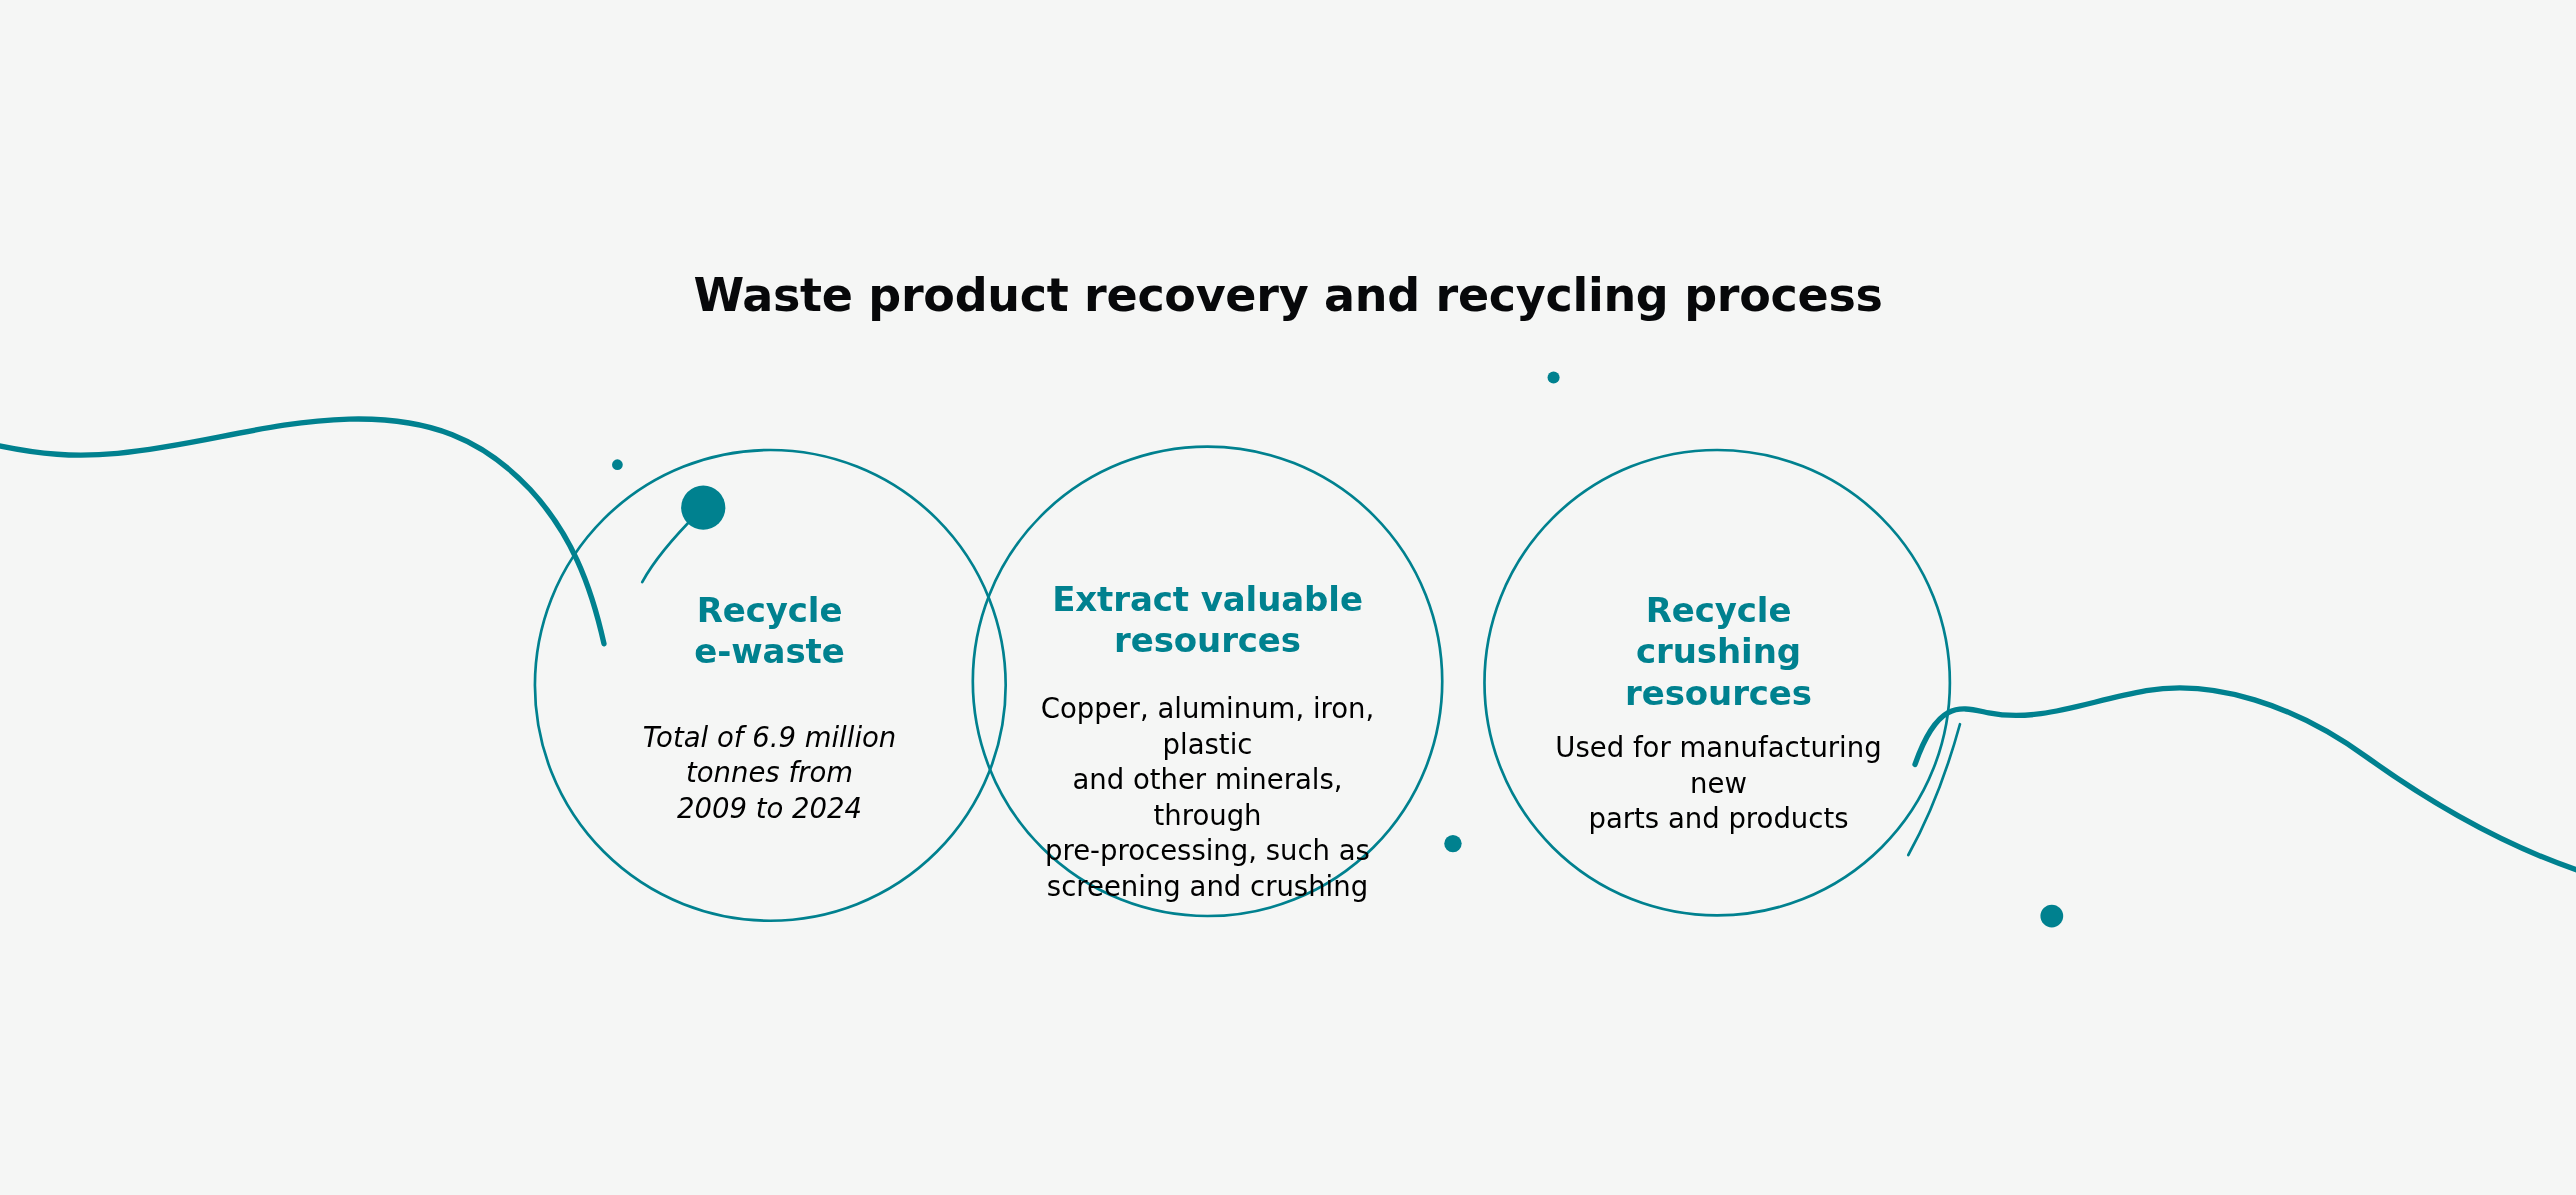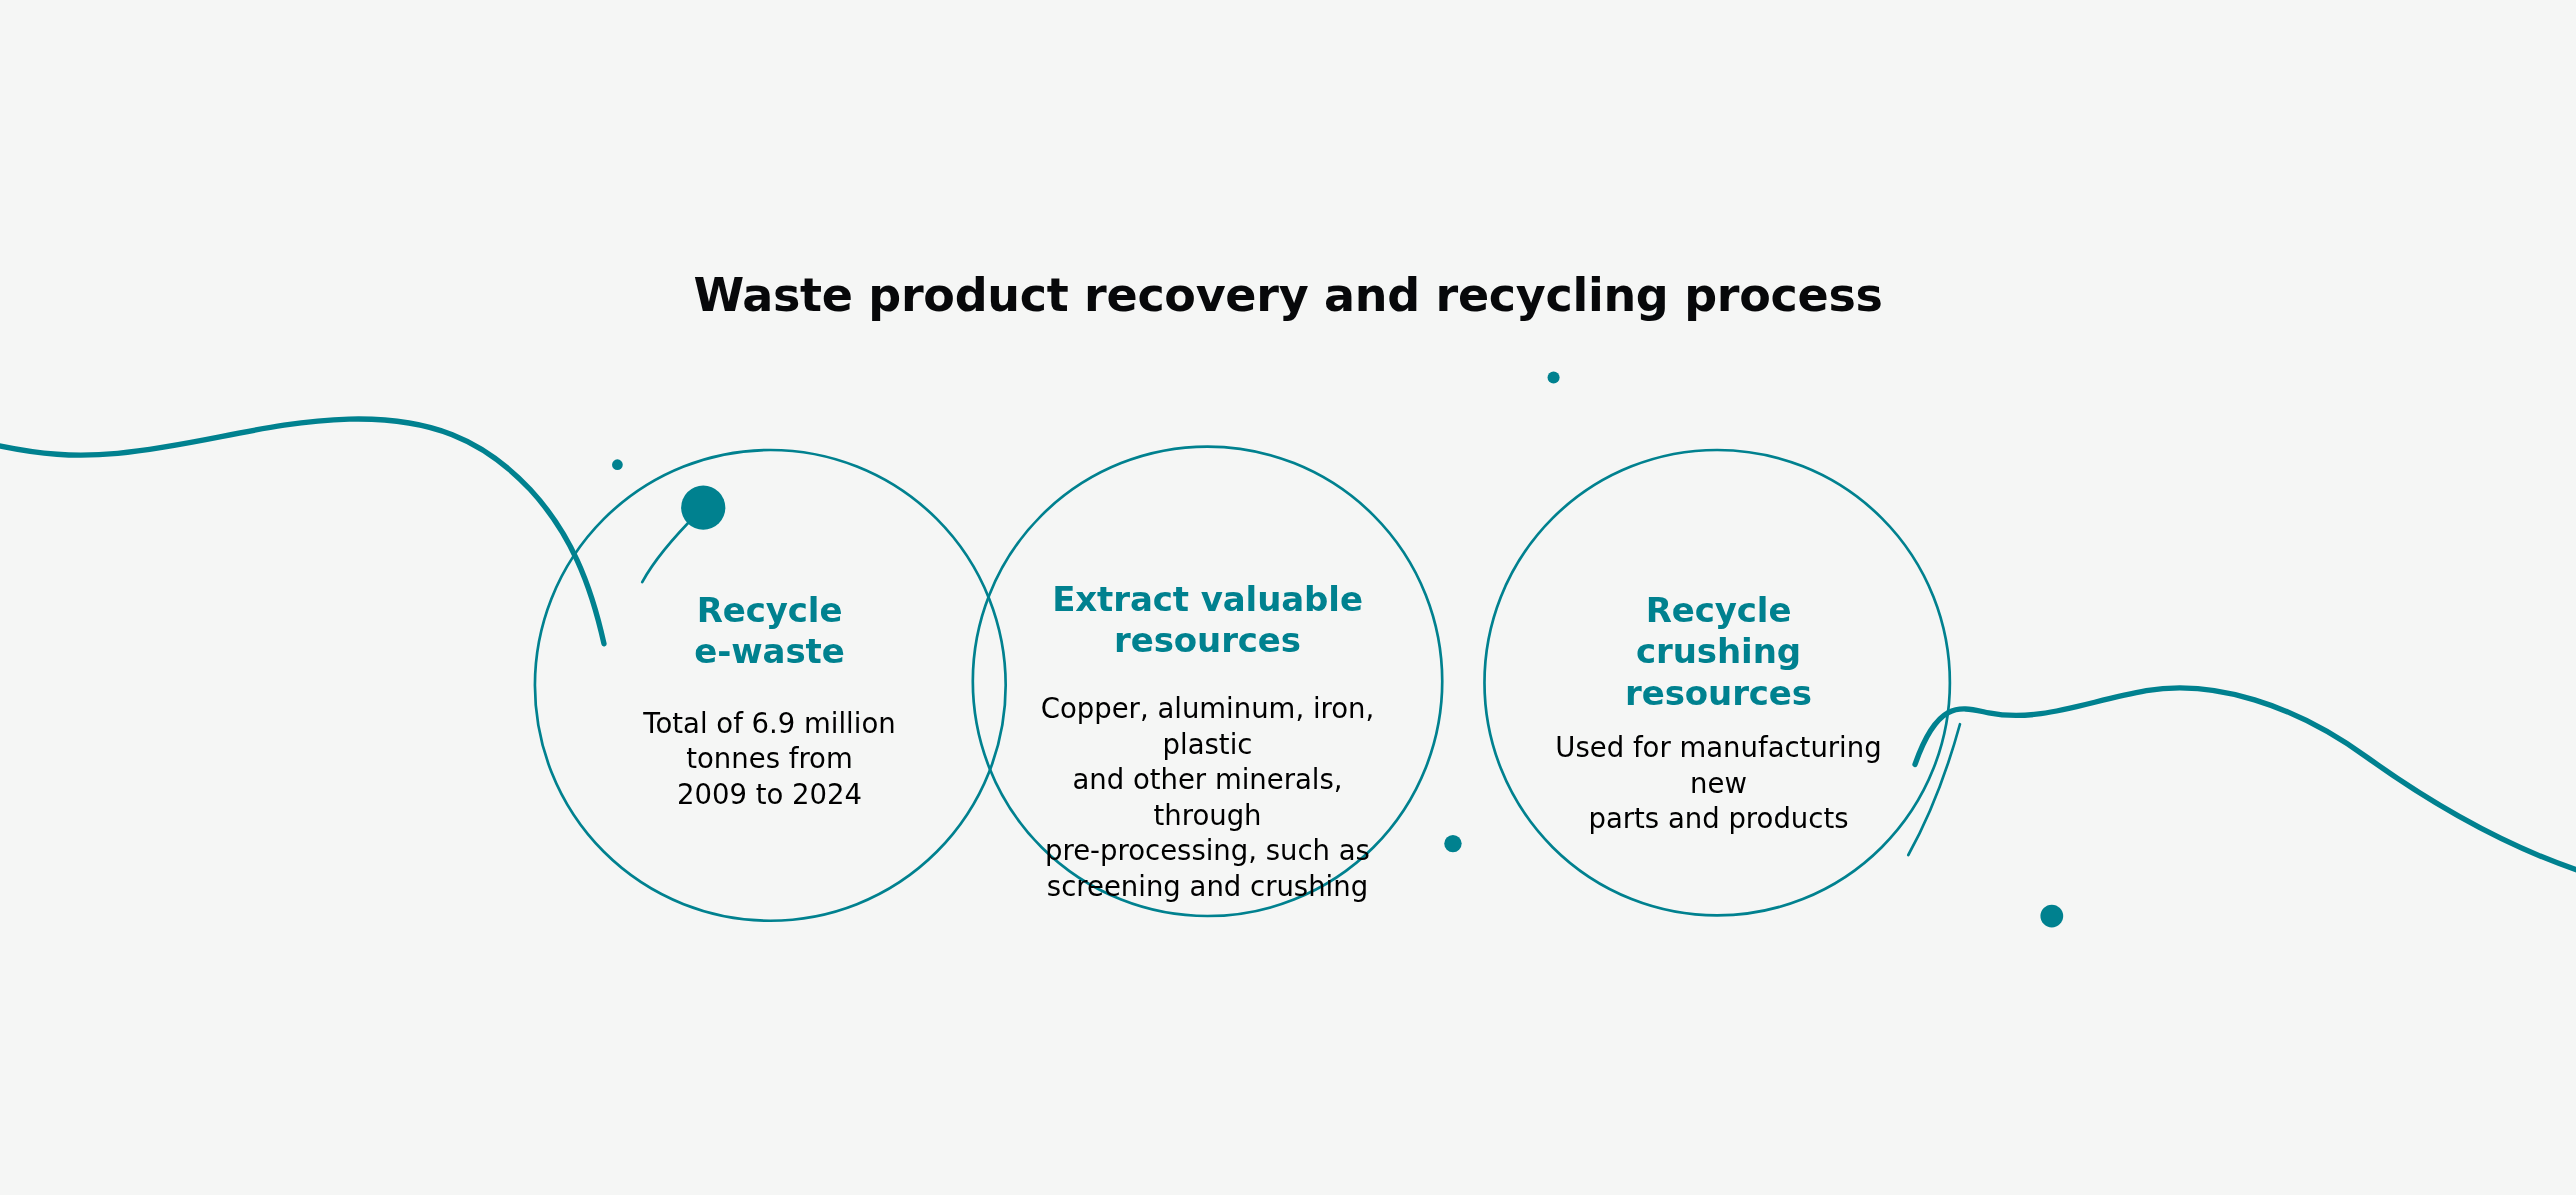--- a/index.html
+++ b/index.html
@@ -42,21 +42,21 @@
   }
   .node-desc {
     color: #000000;
     font-size: 27.5px;
     font-weight: 400;
     line-height: 1.29;
     margin: 0;
     white-space: pre-line;
   }
   #node-1 { left: 602px; top: 590px; width: 335px; }
-  #node-1 .node-desc { margin-top: 33px; }
+  #node-1 .node-desc { margin-top: 47px; font-style: italic; }
   #node-2 { left: 1040px; top: 579px; width: 335px; }
   #node-2 .node-desc { margin-top: 29.5px; }
   #node-3 { left: 1551px; top: 590px; width: 335px; }
   #node-3 .node-desc { margin-top: 16px; }
 
   #page-title {
     position: absolute;
     left: 0;
     top: 268px;
     width: 2576px;

